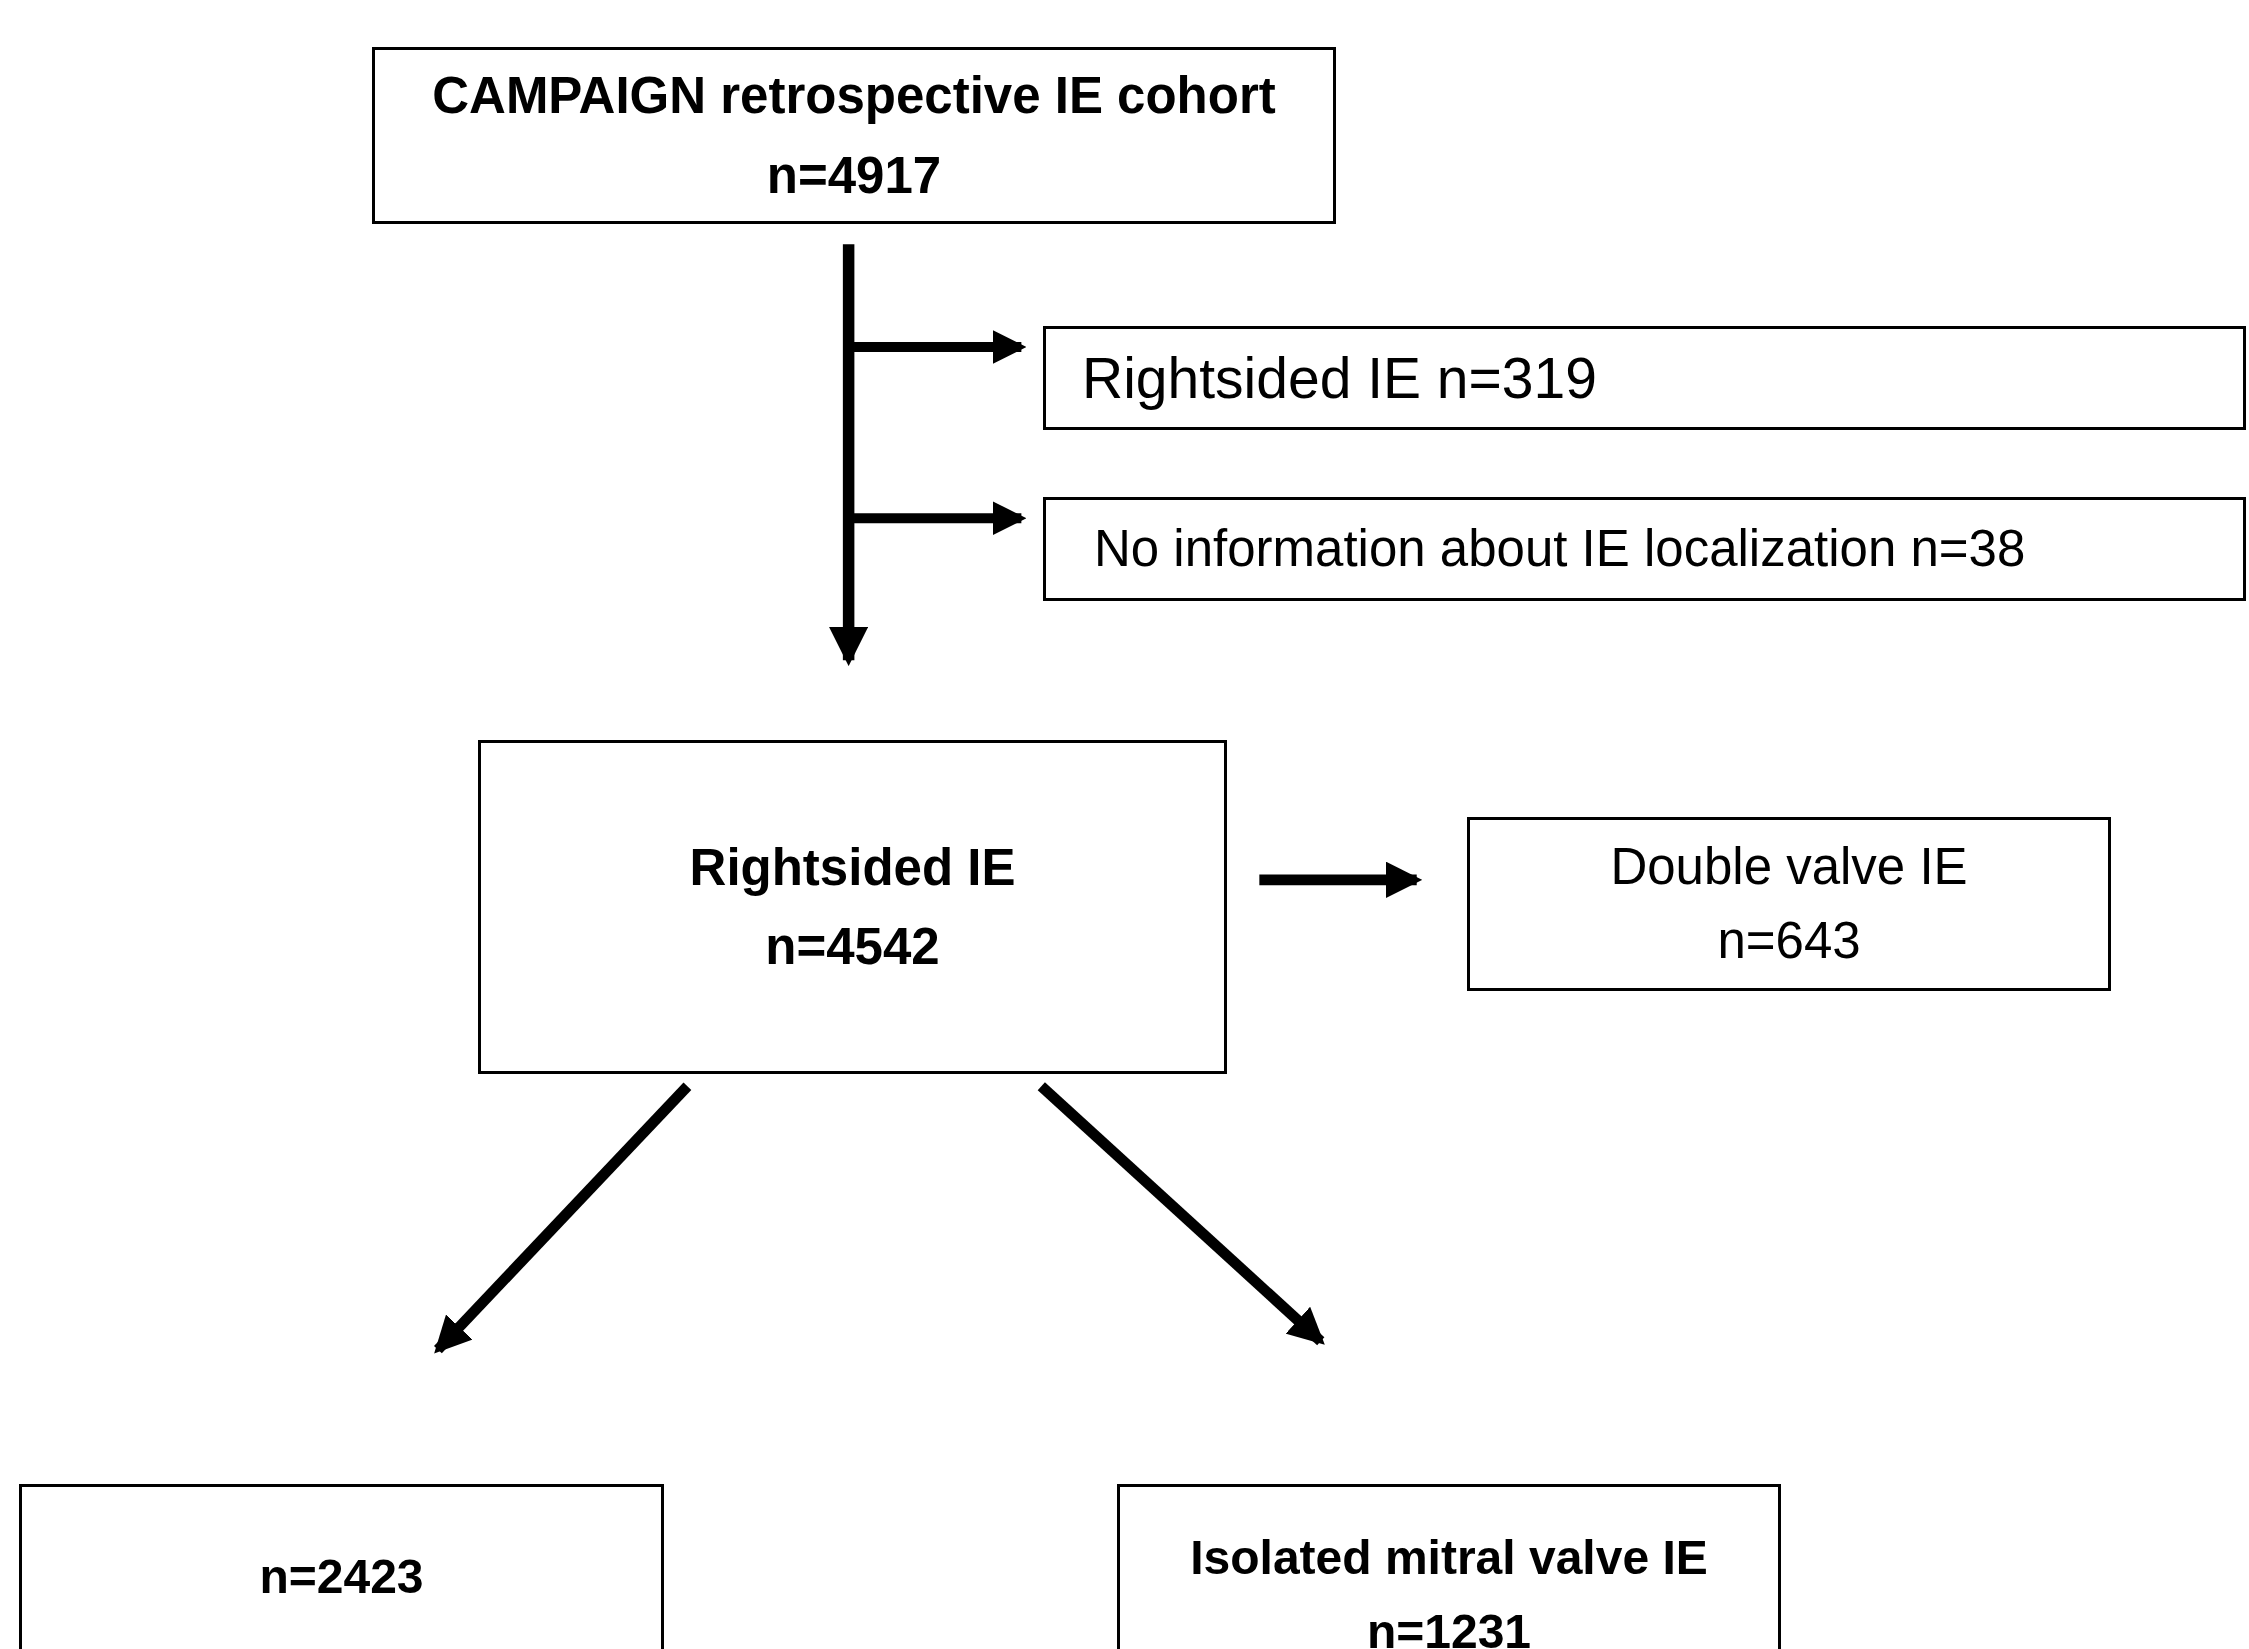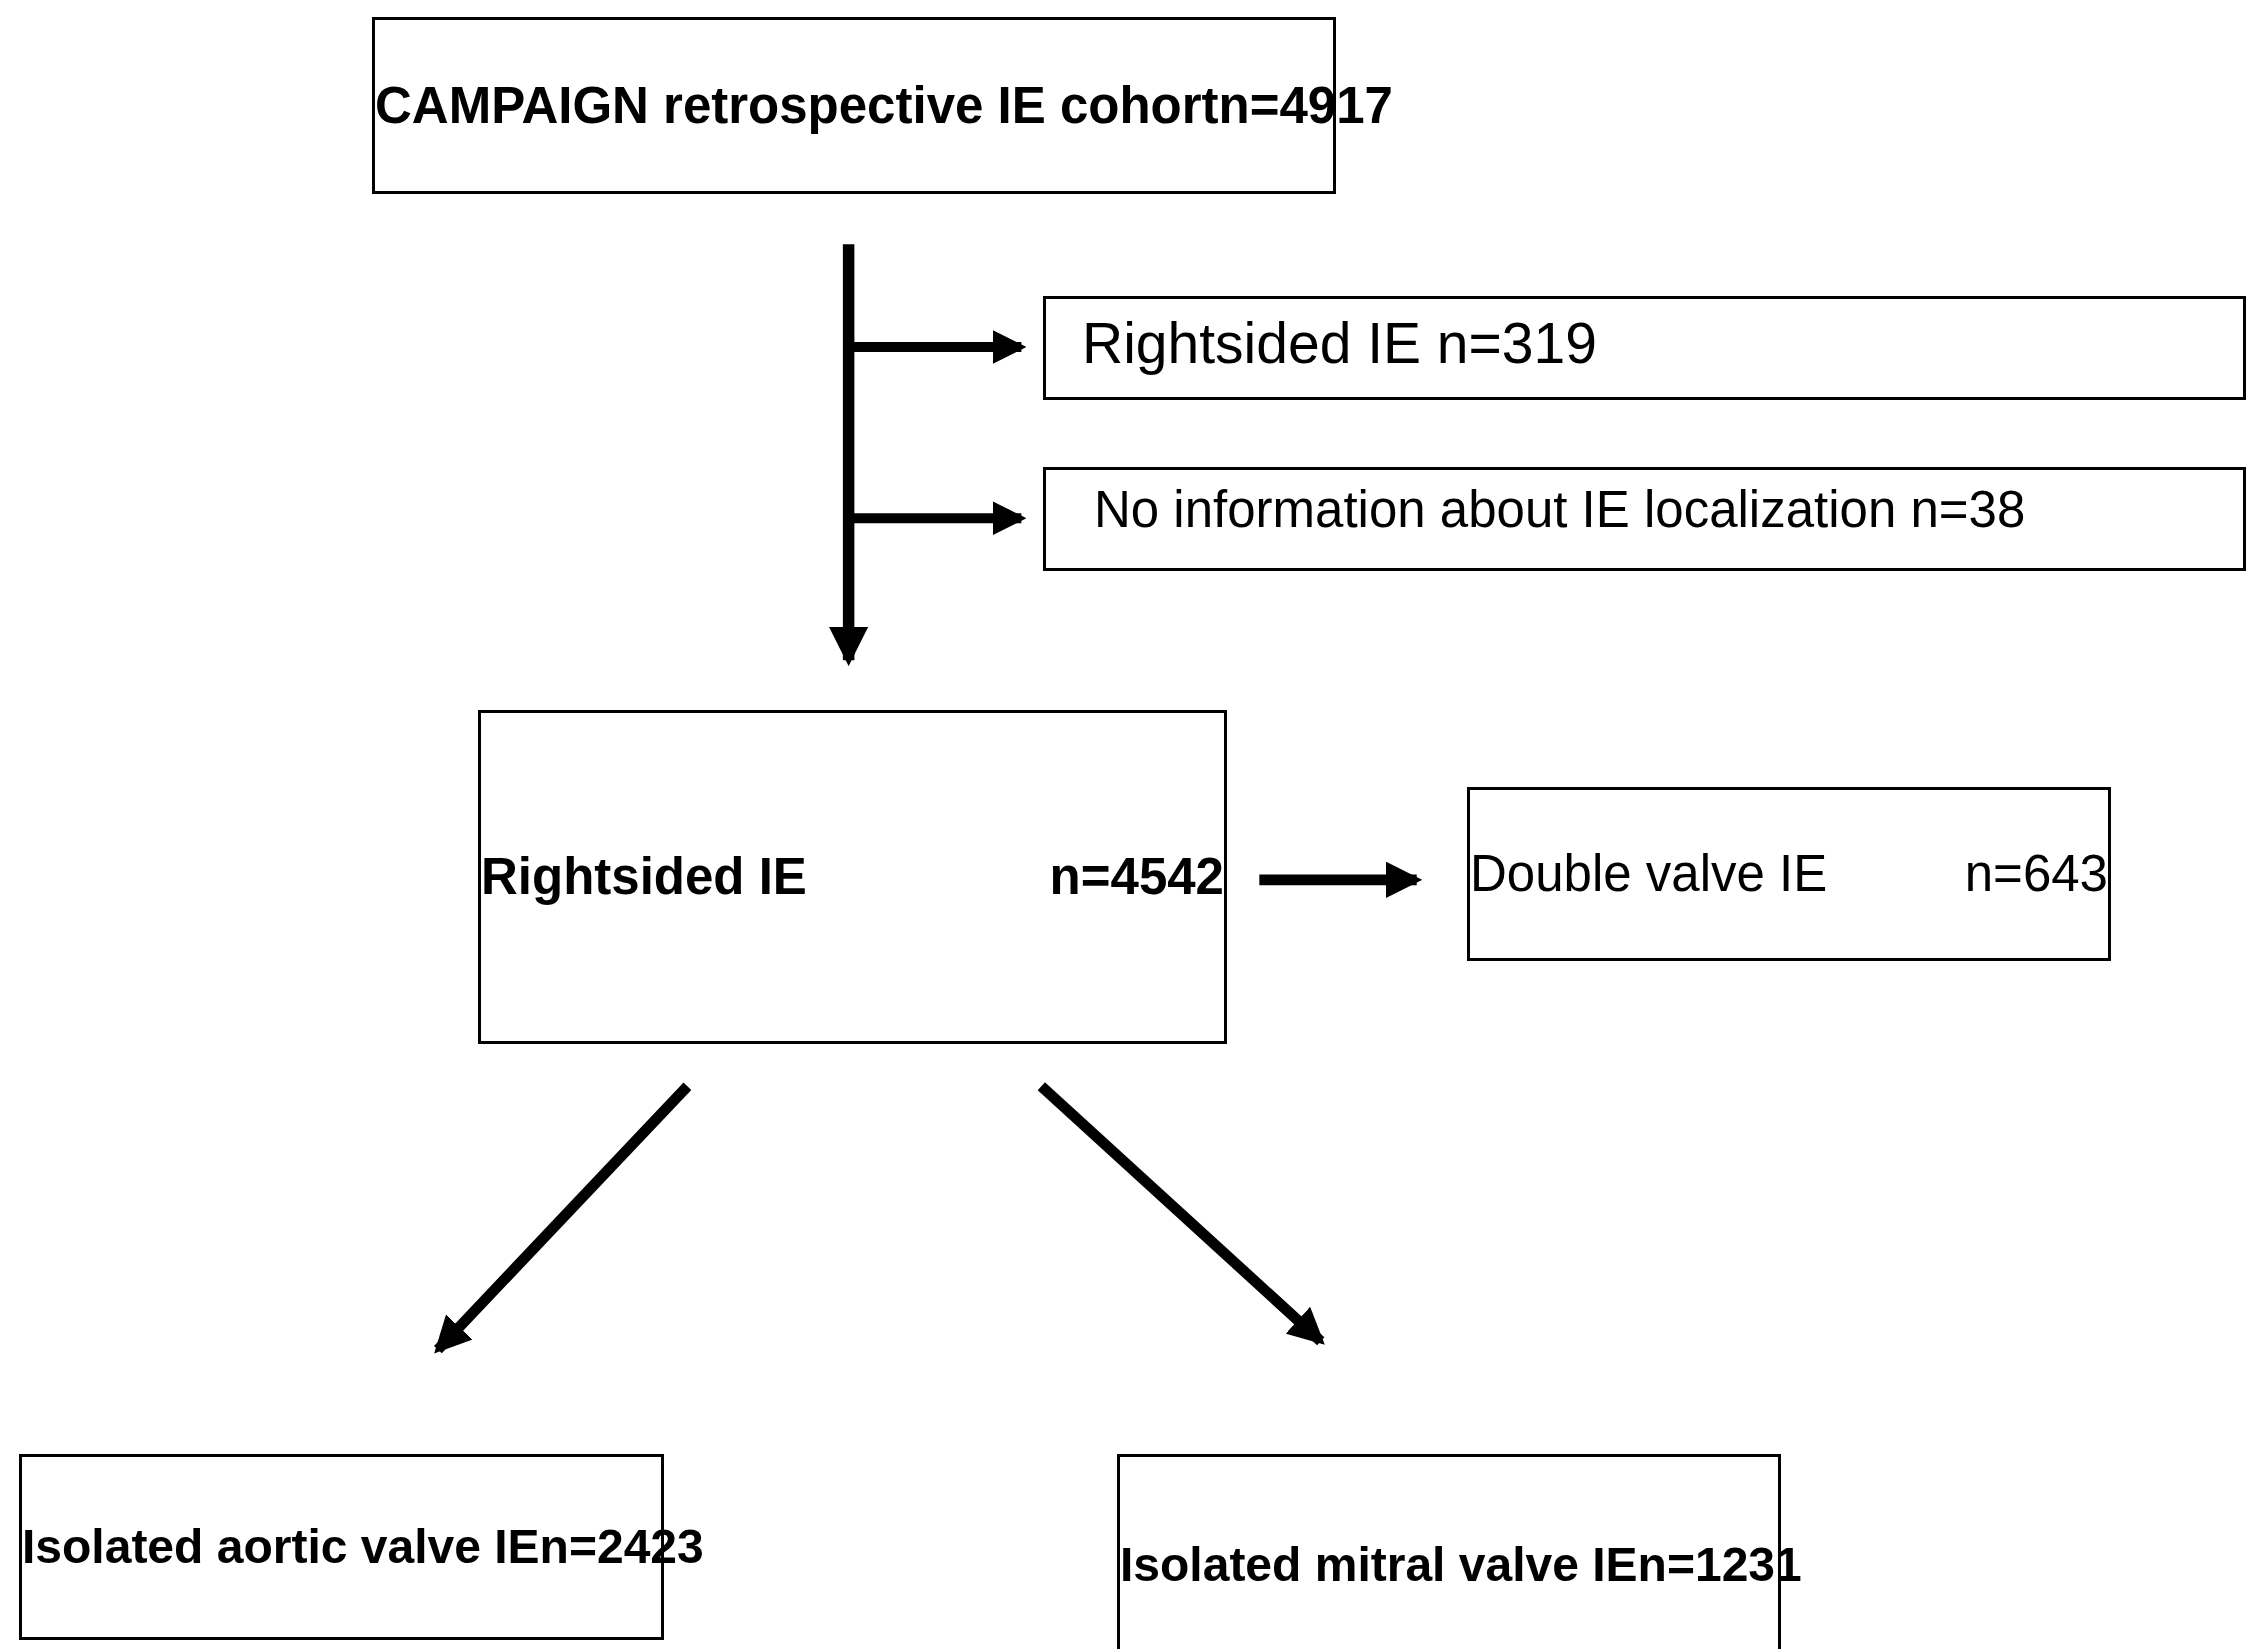--- a/index.html
+++ b/index.html
@@ -25,24 +25,26 @@
     width: 2250px;
     height: 1649px;
   }
   .arrow-line { stroke: var(--arrow); }
   .arrow-head { fill: var(--arrow); }
   .node {
     position: absolute;
     background: var(--background);
     border: 3.1px solid var(--border);
     display: flex;
-    justify-content: space-between;
+    flex-direction: column;
+    justify-content: center;
     align-items: center;
     text-align: center;
     line-height: 1.55;
+    margin-top: 30px;
   }
   .node .line { white-space: nowrap; }
   .bold { font-weight: bold; }
 
   .n-campaign   { left: 372px;  top: 17px;   width: 964px; height: 177px; font-size: 51px; }
   .n-rightsided { left: 1043px; top: 296px;  width: 1203px; height: 104px; font-size: 57px;
                   align-items: flex-start; padding-left: 36px; text-align: left; }
   .n-noinfo     { left: 1043px; top: 467px;  width: 1203px; height: 104px; font-size: 51px;
                   align-items: flex-start; padding-left: 48px; text-align: left; }
   .n-leftsided  { left: 478px;  top: 710px;  width: 749px;  height: 334px; font-size: 51px; }
@@ -86,21 +88,20 @@
     <div class="line">Rightsided IE</div>
     <div class="line">n=4542</div>
   </div>
 
   <div class="node n-double">
     <div class="line">Double valve IE</div>
     <div class="line">n=643</div>
   </div>
 
   <div class="node n-aortic bold">
-    <div class="line">Isolated aortic valve IE</div>
     <div class="line">n=2423</div>
   </div>
 
   <div class="node n-mitral bold">
     <div class="line">Isolated mitral valve IE</div>
     <div class="line">n=1231</div>
   </div>
 
 </div>
 

